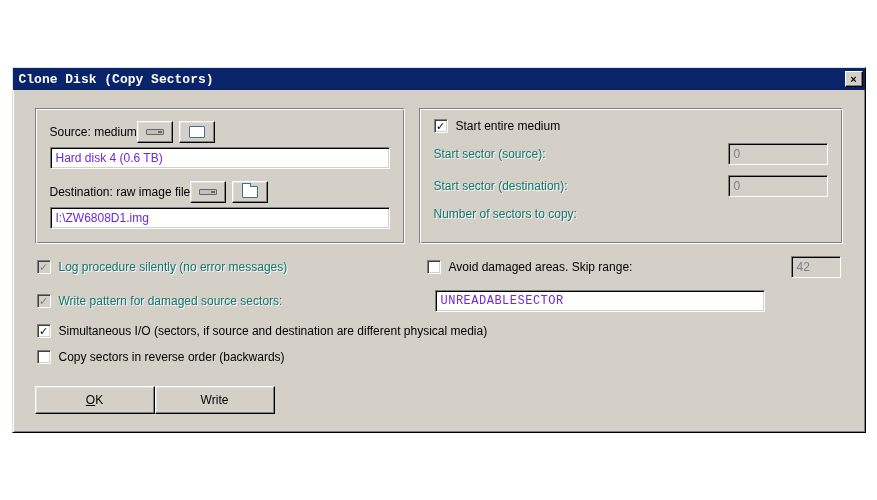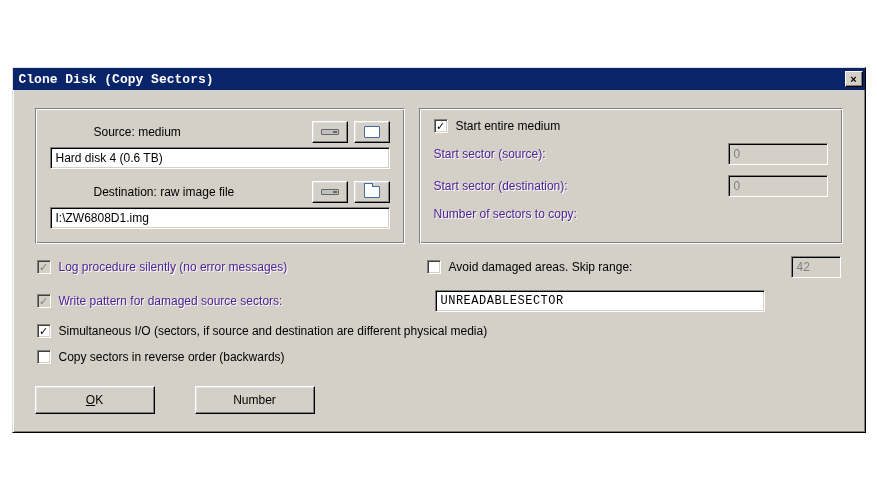--- a/index.html
+++ b/index.html
@@ -63,26 +63,24 @@
     border-right-color: #fff;
     border-bottom-color: #fff;
     box-shadow: inset 1px 1px 0 #fff, inset -1px -1px 0 #808080;
     padding: 12px 14px 14px 14px;
   }
   .group.left { width: 370px; }
   .group.right { flex: 1; padding: 10px 14px 14px 14px; }
   .label-row {
     display: flex;
     align-items: center;
-    justify-content: space-between;
     margin-bottom: 4px;
-    margin-left: 44px;
   }
   .label { color: #000; }
-  .label.disabled, .check.disabled label { color: #4c1d95; text-shadow: 1px 1px 0 #fff; }
+  .label.disabled, .check.disabled label { color: #0f766e; text-shadow: 1px 1px 0 #fff; }
   .btn-pair { display: flex; gap: 6px; }
   .btn-small {
     width: 36px;
     height: 22px;
     background: #d4d0c8;
     border: 1px solid #000;
     border-top-color: #fff;
     border-left-color: #fff;
     box-shadow: inset -1px -1px 0 #808080, inset 1px 1px 0 #dfdfdf;
     display: flex;
@@ -124,21 +122,21 @@
     width: 100%;
     height: 22px;
     background: #fff;
     border: 1px solid #808080;
     border-right-color: #fff;
     border-bottom-color: #fff;
     box-shadow: inset 1px 1px 0 #000, inset -1px -1px 0 #d4d0c8;
     padding: 2px 5px;
     font-family: Tahoma, Arial, sans-serif;
     font-size: 12px;
-    color: #000000;
+    color: #6d28d9;
     display: flex;
     align-items: center;
   }
   .textfield.readonly { background: #d4d0c8; color: #808080; }
   .right .field-row {
     display: flex;
     align-items: center;
     justify-content: space-between;
     margin-top: 10px;
   }
@@ -174,21 +172,20 @@
     align-items: center;
     margin-top: 12px;
   }
   .opt-row .check { min-width: 0; }
   .opt-row .spacer { flex: 1; }
   .opt-row .textfield.inline { width: 330px; margin-left: 8px; font-family: "Courier New", monospace; letter-spacing: 0.5px; }
   .opt-row .textfield.small { width: 50px; margin-left: 10px; }
   .buttons {
     display: flex;
     margin-top: 22px;
-    gap: 40px;
   }
   .buttons .spacer { flex: 1; }
   .btn {
     width: 120px;
     height: 28px;
     background: #d4d0c8;
     border: 1px solid #000;
     border-top-color: #fff;
     border-left-color: #fff;
     box-shadow: inset -1px -1px 0 #808080, inset 1px 1px 0 #dfdfdf;
@@ -318,20 +315,20 @@
           <label>Copy sectors in reverse order (backwards)</label>
         </div>
       </div>
     </div>
 
     <div class="buttons">
       <div class="btn">
             <span><span class="u">O</span><span>K</span></span>
           </div>
       <div class="btn">
-            <span>Number</span>
+            <span>Write</span>
           </div>
       <div class="spacer"></div>
     </div>
 
   </div>
 </div>
 </div>
 
 </body></html>

